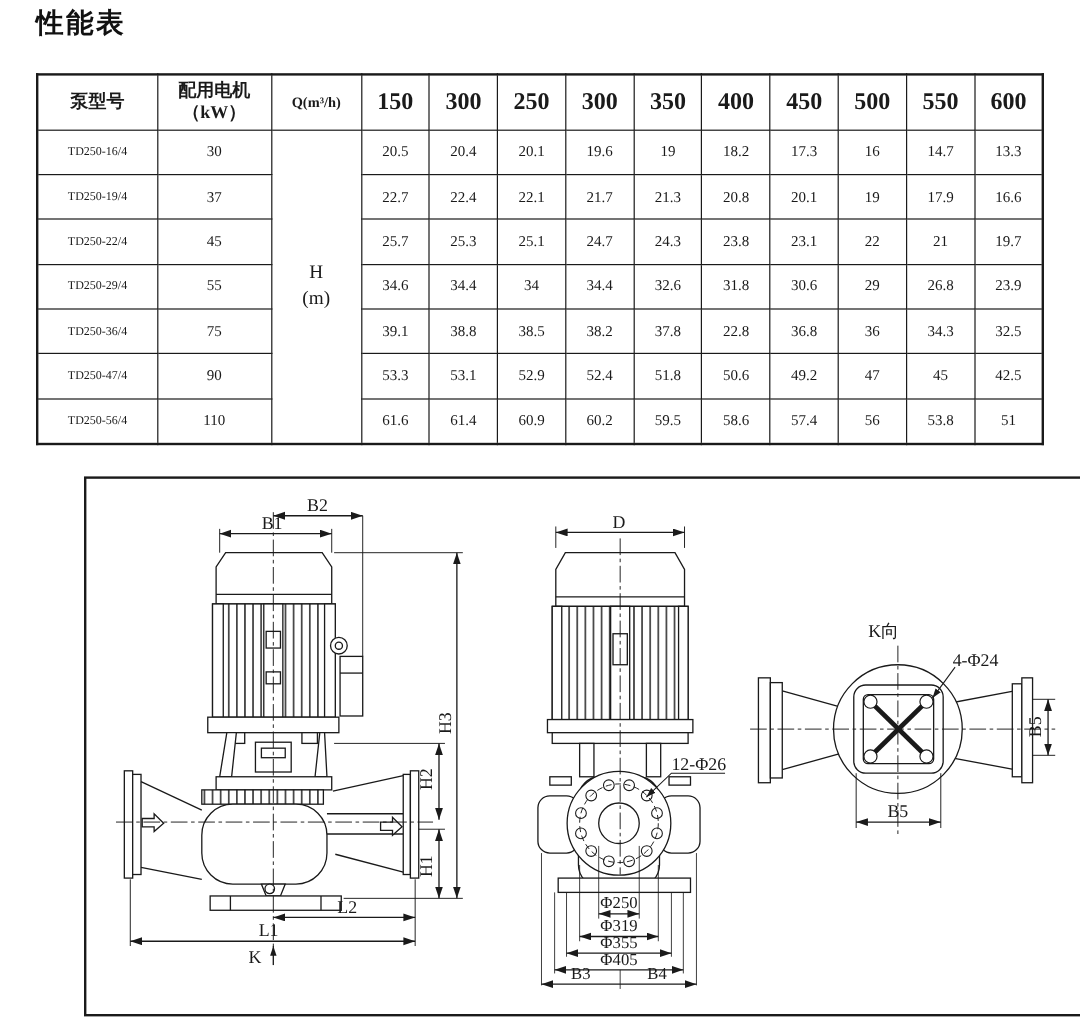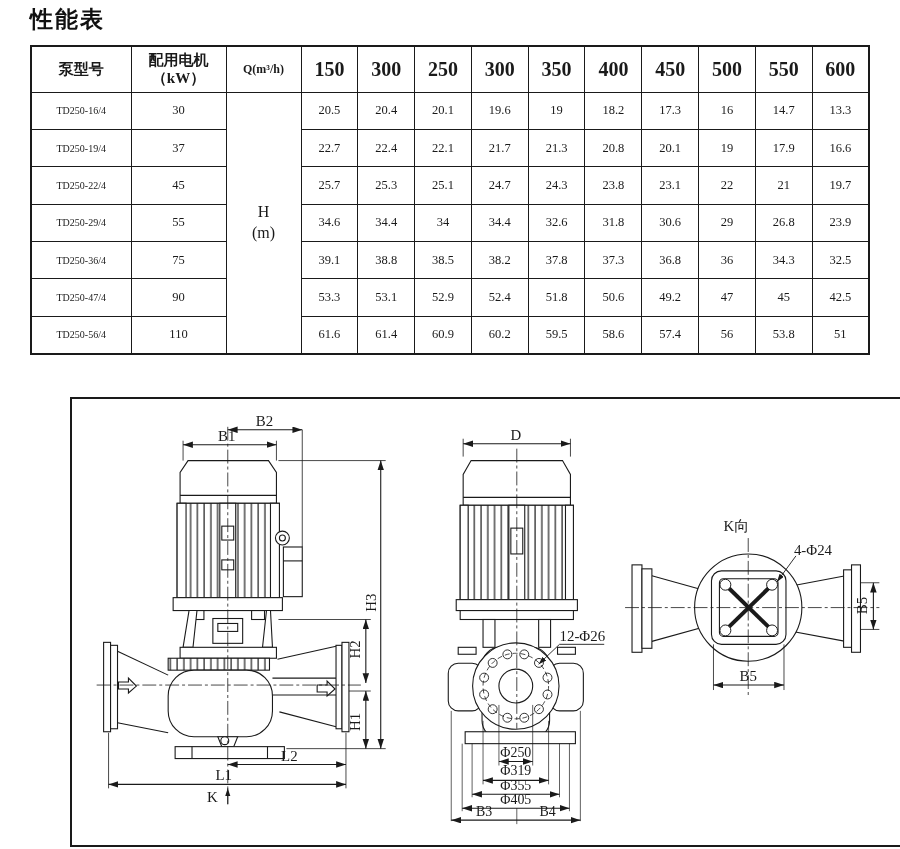--- a/index.html
+++ b/index.html
@@ -1,21 +1,21 @@
 <!DOCTYPE html>
 <html><head>
 <meta charset="utf-8">
 <style>
   html,body{margin:0;padding:0;background:#fff;}
   #page{position:relative;width:900px;height:849px;background:#fff;overflow:hidden;
         font-family:"Liberation Serif", serif;color:#1a1a1a;}
   #title{position:absolute;left:30px;top:4px;font-family:"Liberation Sans", sans-serif;
          font-weight:bold;font-size:23px;letter-spacing:2px;color:#111;}
   
-  #perf-table{position:absolute;left:30px;top:45px;border-collapse:collapse;table-layout:fixed;
+  #perf-table{position:absolute;left:30px;top:61px;border-collapse:collapse;table-layout:fixed;
               width:838px;}
   #perf-table td,#perf-table th{border:1px solid #1a1a1a;text-align:center;vertical-align:middle;
               padding:0;overflow:hidden;}
   #perf-table{border:2px solid #1a1a1a;}
   #perf-table thead tr{height:46px;}
   #perf-table tbody tr{height:37.4px;}
   .hd-cn{font-size:15px;white-space:pre-line;line-height:1.25;}
   .hd-q{font-size:12px;}
   .hd-num{font-size:20px;}
   .cell-model{font-size:10px;}
@@ -128,21 +128,21 @@
           <td class="cell-val">23.9</td>
         </tr>
         <tr>
           <td class="cell-model">TD250-36/4</td>
           <td class="cell-val">75</td>
           <td class="cell-val">39.1</td>
           <td class="cell-val">38.8</td>
           <td class="cell-val">38.5</td>
           <td class="cell-val">38.2</td>
           <td class="cell-val">37.8</td>
-          <td class="cell-val">37.3</td>
+          <td class="cell-val">22.8</td>
           <td class="cell-val">36.8</td>
           <td class="cell-val">36</td>
           <td class="cell-val">34.3</td>
           <td class="cell-val">32.5</td>
         </tr>
         <tr>
           <td class="cell-model">TD250-47/4</td>
           <td class="cell-val">90</td>
           <td class="cell-val">53.3</td>
           <td class="cell-val">53.1</td>

